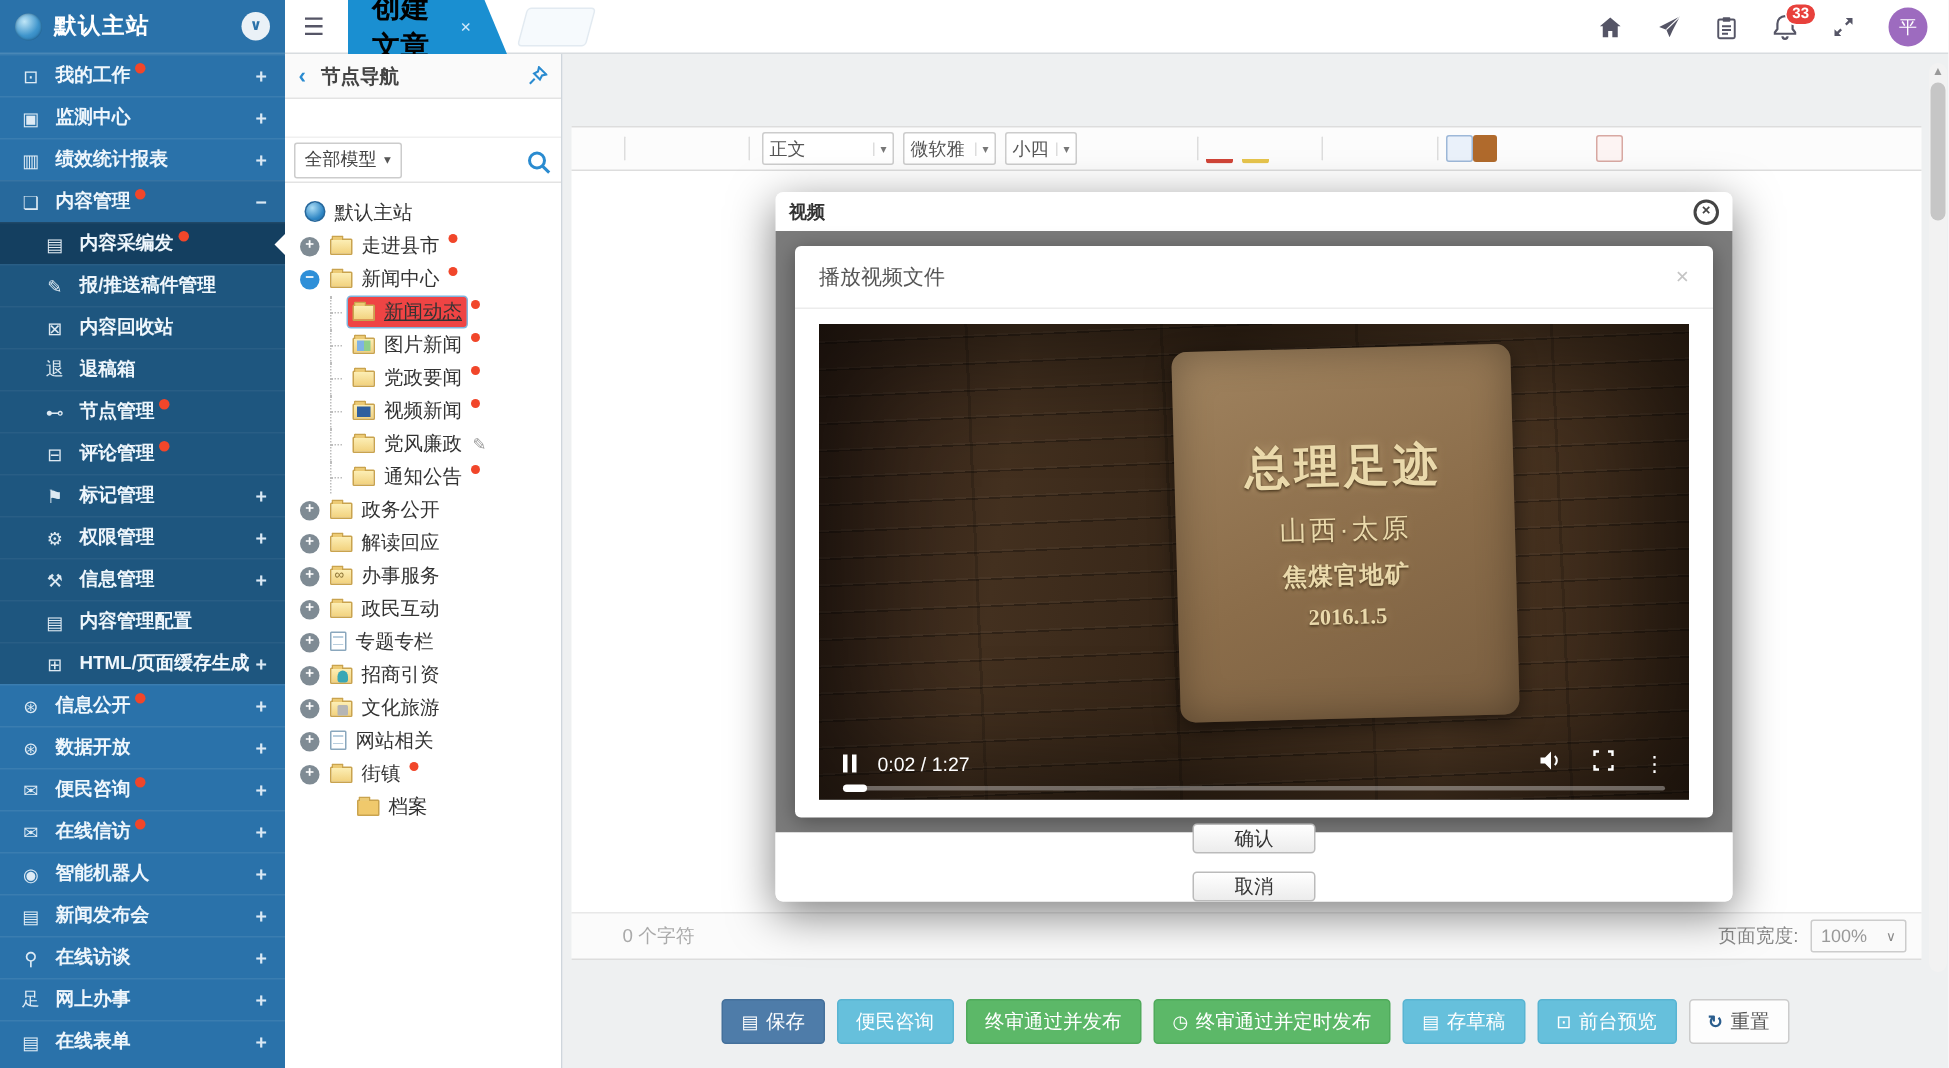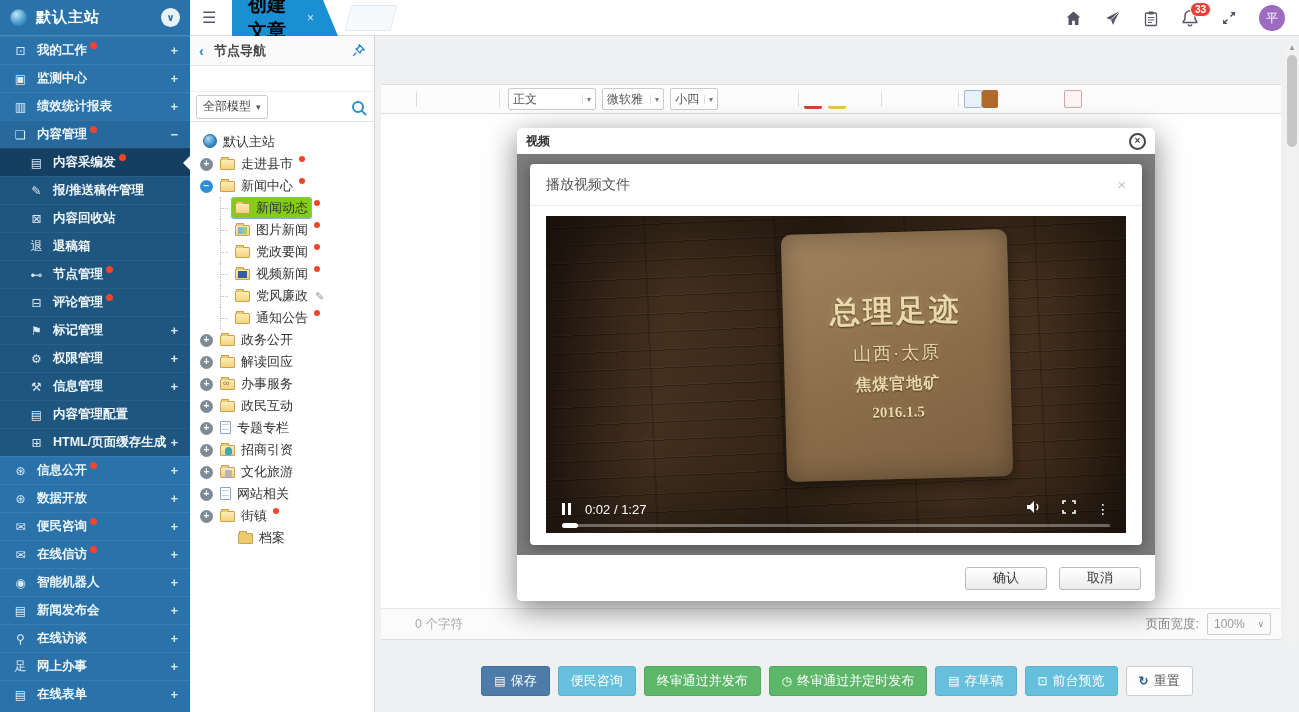--- a/index.html
+++ b/index.html
@@ -56,21 +56,21 @@
   .tree { padding:9px 4px; }
   .tr-item { display:flex; align-items:center; height:22px; font-size:13px; color:#333; padding-left:6px; cursor:pointer; }
   .tr-exp { width:13px; height:13px; border-radius:50%; margin-right:4px; flex:none; display:flex; align-items:center; justify-content:center; font-size:10px; font-weight:bold; color:#fff; visibility:hidden; line-height:1; }
   .ex-p .tr-exp { visibility:visible; background:#7f8b94; }
   .ex-m .tr-exp { visibility:visible; background:#2e8fd8; }
   .lv1 { padding-left:38px; position:relative; }
   .lv1::before { content:''; position:absolute; left:26px; top:0; bottom:0; border-left:1px dotted #bdbdbd; }
   .lv1::after { content:''; position:absolute; left:26px; top:11px; width:8px; border-top:1px dotted #bdbdbd; }
   .leaf-indent { padding-left:24px; }
   .tr-node { display:flex; align-items:center; padding:1px 3px; border-radius:2px; }
-  .selected .tr-node { background:#84cc16; box-shadow:0 0 0 1px #7fb5de; }
+  .selected .tr-node { background:#ef4444; box-shadow:0 0 0 1px #7fb5de;text-decoration:underline; }
   .tr-ic { display:inline-block; position:relative; width:15px; height:11px; margin-right:4px; flex:none; }
   [class*="ic-folder"] { background:linear-gradient(#fceeb5,#f2d27e); border:1px solid #c9a34e; border-radius:1px; }
   [class*="ic-folder"]::before { content:''; position:absolute; top:-3px; left:0; width:6px; height:2px; background:#ecca74; border:1px solid #c9a34e; border-bottom:0; border-radius:1px 1px 0 0; }
   .ic-folder-img::after { content:''; position:absolute; inset:1px 2px; background:linear-gradient(90deg,#7fb2e5 50%,#8fcf8a 50%); }
   .ic-folder-video::after { content:''; position:absolute; inset:1px 2px; background:#2f5f9e; }
   .ic-folder-person::after { content:''; position:absolute; left:4px; top:1px; width:7px; height:8px; background:#39a7b5; border-radius:50% 50% 2px 2px; }
   .ic-folder-lock::after { content:''; position:absolute; left:4px; top:2px; width:7px; height:7px; background:#b5b5b5; border-radius:1px; }
   .ic-folder-link::after { content:'∞'; position:absolute; left:2px; top:-2px; font-size:9px; color:#8d7436; }
   .ic-folder-plain { background:#f0c96c; }
   .ic-doc { width:11px; height:13px; margin-top:-2px; background:#fff; border:1px solid #8aa7bd; border-radius:1px; background-image:repeating-linear-gradient(#ffffff 0 2px, #b9cede 2px 3px, #ffffff 3px 5px); background-clip:content-box; padding:2px 1px; }
@@ -143,21 +143,21 @@
 
   .vscroll { position:absolute; top:6px; right:1px; width:12px; height:606px; background:#f2f2f2; border-radius:6px; }
   .vs-up { position:absolute; top:1px; left:0; right:0; text-align:center; font-size:8px; color:#999; cursor:pointer; }
   .vs-thumb { position:absolute; top:13px; left:1px; width:10px; height:92px; background:#c6c6c6; border-radius:5px; cursor:grab; }
 
   
   .modal { position:absolute; left:517px; top:128px; width:638px; height:473px; background:#fff; border-radius:5px; box-shadow:0 8px 30px rgba(0,0,0,.5); z-index:40; }
   .m-head { height:26px; display:flex; align-items:center; padding:0 9px; font-size:12px; font-weight:bold; color:#333; }
   .m-close { margin-left:auto; width:17px; height:17px; border:2px solid #444; border-radius:50%; display:flex; align-items:center; justify-content:center; font-size:10px; font-weight:bold; color:#444; cursor:pointer; line-height:1; }
   .m-body { position:absolute; left:0; right:0; top:26px; bottom:46px; background:#7b7b7b; }
-  .m-foot { position:absolute; left:0; right:0; bottom:0; height:46px; background:#fff; border-radius:0 0 5px 5px; display:flex; align-items:center; justify-content:flex-end; gap:12px; padding:0 14px; }
+  .m-foot { position:absolute; left:0; right:0; bottom:0; height:46px; background:#fff; border-radius:0 0 5px 5px; display:flex; align-items:center; justify-content:flex-end; gap:12px; padding:0 14px;flex-direction:column; }
   .m-btn { width:82px; height:23px; background:linear-gradient(#fff,#ececec); border:1px solid #bbb; border-radius:3px; font-size:13px; color:#333; display:flex; align-items:center; justify-content:center; cursor:pointer; }
 
   .inner { position:absolute; left:13px; top:10px; width:612px; height:381px; background:#fff; border-radius:4px; box-shadow:0 3px 14px rgba(0,0,0,.35); }
   .in-head { height:42px; display:flex; align-items:center; padding:0 16px; font-size:14px; color:#555; border-bottom:1px solid #ececec; }
   .in-close { margin-left:auto; color:#c5c5c5; font-size:15px; cursor:pointer; }
   .player { position:absolute; left:16px; top:52px; width:580px; height:317px; background:#000; overflow:hidden; }
   .wood { position:absolute; inset:-26px; transform:rotate(-2.5deg);
     background:
       repeating-linear-gradient(0deg, rgba(0,0,0,.28) 0 1px, rgba(255,255,255,.03) 1px 2px, transparent 2px 18px),
       repeating-linear-gradient(90deg, rgba(0,0,0,.16) 0 2px, transparent 2px 130px),

